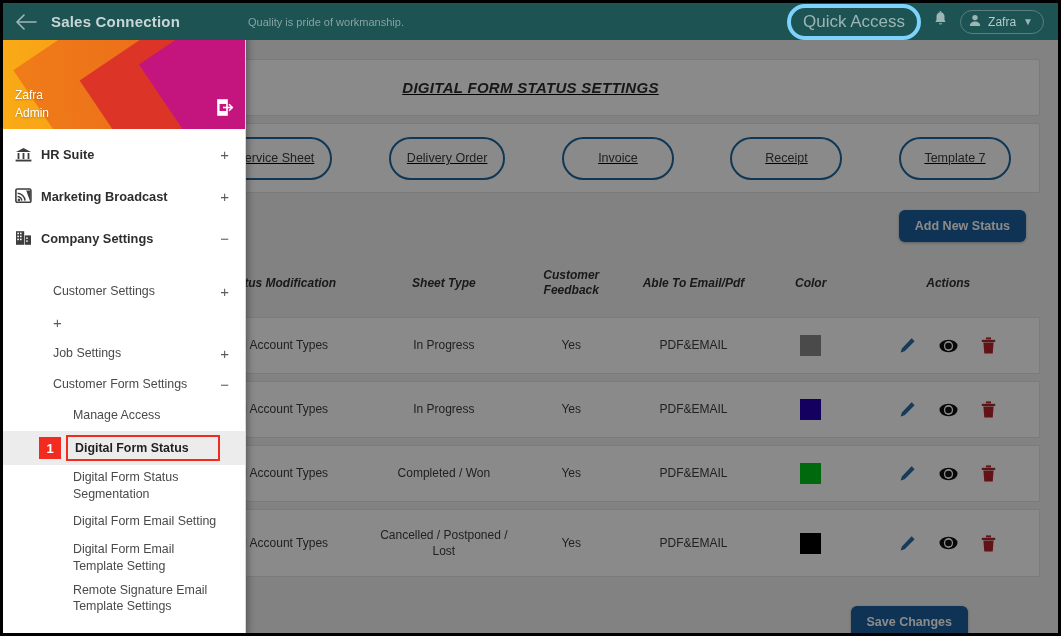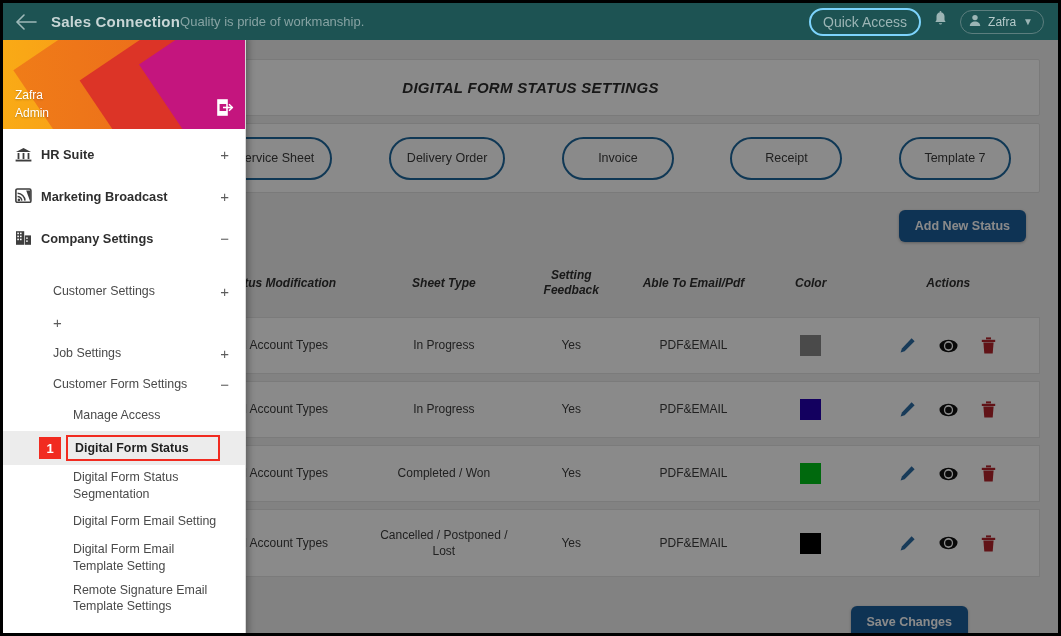--- a/index.html
+++ b/index.html
@@ -30,29 +30,30 @@
     display: flex; align-items: center; justify-content: center;
     color: #9fb9b9; font-size: 19px; line-height: 1;
     cursor: pointer;
   }
   #app-title {
     color: #c8d6d6; font-size: 15px; font-weight: bold;
     letter-spacing: .2px;
     margin-left: 2px;
   }
   #tagline {
-    color: #87a3a3; font-size: 13px;
+    color: #87a3a3; font-size: 11px;
+    margin-left: 68px;
   }
   #topbar-right {
     margin-left: auto; display: flex; align-items: center; gap: 12px;
     padding-right: 14px;
   }
   .pill-btn {
-    border: 2px solid #7dd3fc; border-radius: 20px;
-    color: #9cb5b5; font-size: 14px;
+    border: 4px solid #7dd3fc; border-radius: 20px;
+    color: #9cb5b5; font-size: 17px;
     padding: 4px 12px; background: transparent; cursor: pointer;
     white-space: nowrap;
   }
   #bell-icon { color: #9cb5b5; font-size: 16px; cursor: pointer; }
   #user-chip {
     border: 1px solid #5c7e7e; border-radius: 20px;
     color: #b5caca; font-size: 12px;
     padding: 3px 10px 3px 8px; display: flex; align-items: center; gap: 7px;
     cursor: pointer;
   }
@@ -65,20 +66,21 @@
     width: 1055px; height: 596px;
     background: #f0f0f0;
     overflow: hidden;
   }
   #page-inner { position: relative; width: 100%; height: 100%; padding: 0 18px; }
 
   .card {
     background: #ffffff;
     border: 1px solid #e2e2e2;
     border-radius: 2px;
+    text-decoration: underline;
   }
 
   #title-card {
     margin-top: 19px;
     height: 57px;
     display: flex; align-items: center; justify-content: center;
   }
   #page-title {
     font-size: 15px; font-weight: bold; font-style: italic;
     color: #2d2d2d; letter-spacing: .3px;
@@ -315,21 +317,21 @@
             <col style="width:10%">
               <col style="width:14%">
               <col style="width:9%">
               <col style="width:18%">
           </colgroup>
           <thead>
             <tr>
               <th>Edit Access</th>
               <th>Status Modification</th>
               <th>Sheet Type</th>
-              <th>Setting Feedback</th>
+              <th>Customer Feedback</th>
               <th>Able To Email/Pdf</th>
               <th>Color</th>
               <th>Actions</th>
             </tr>
           </thead>
           <tbody id="table-body">
               <tr>
                 <td>All Account Types</td>
                 <td>All Account Types</td>
                 <td>In Progress</td>

